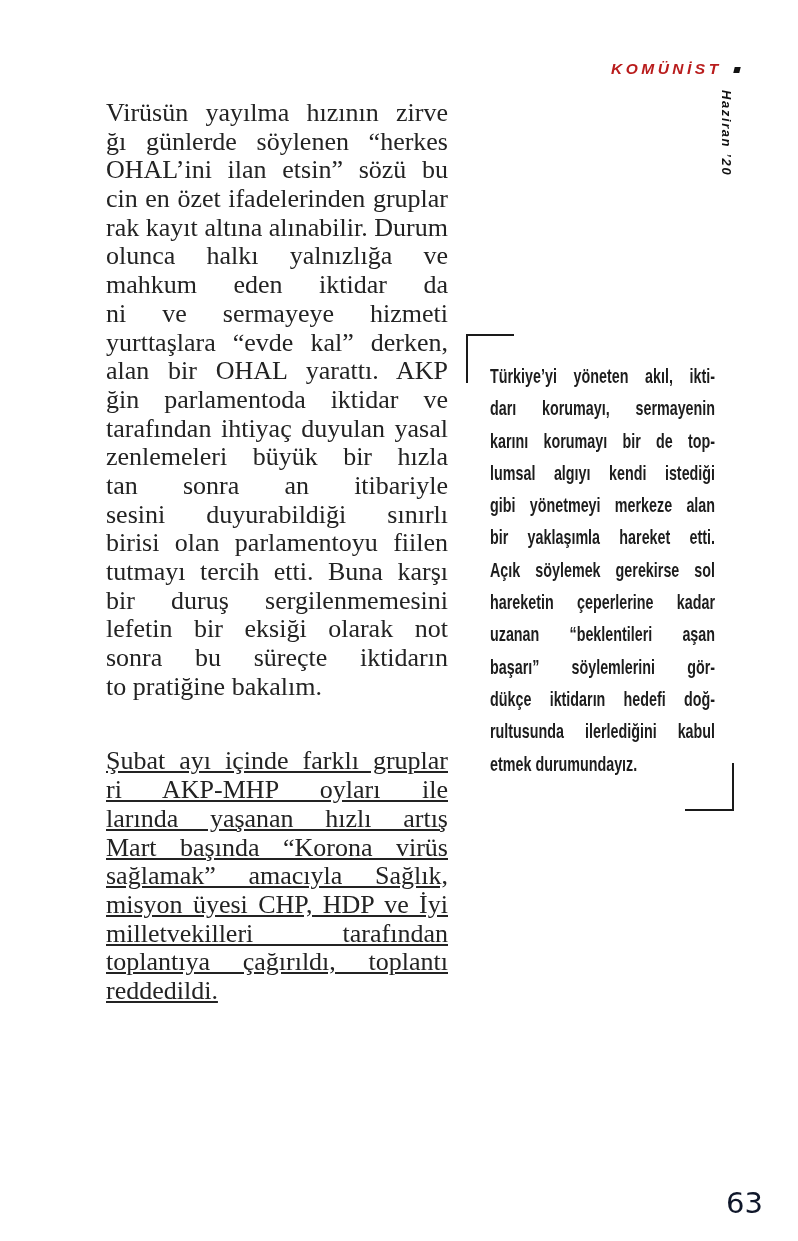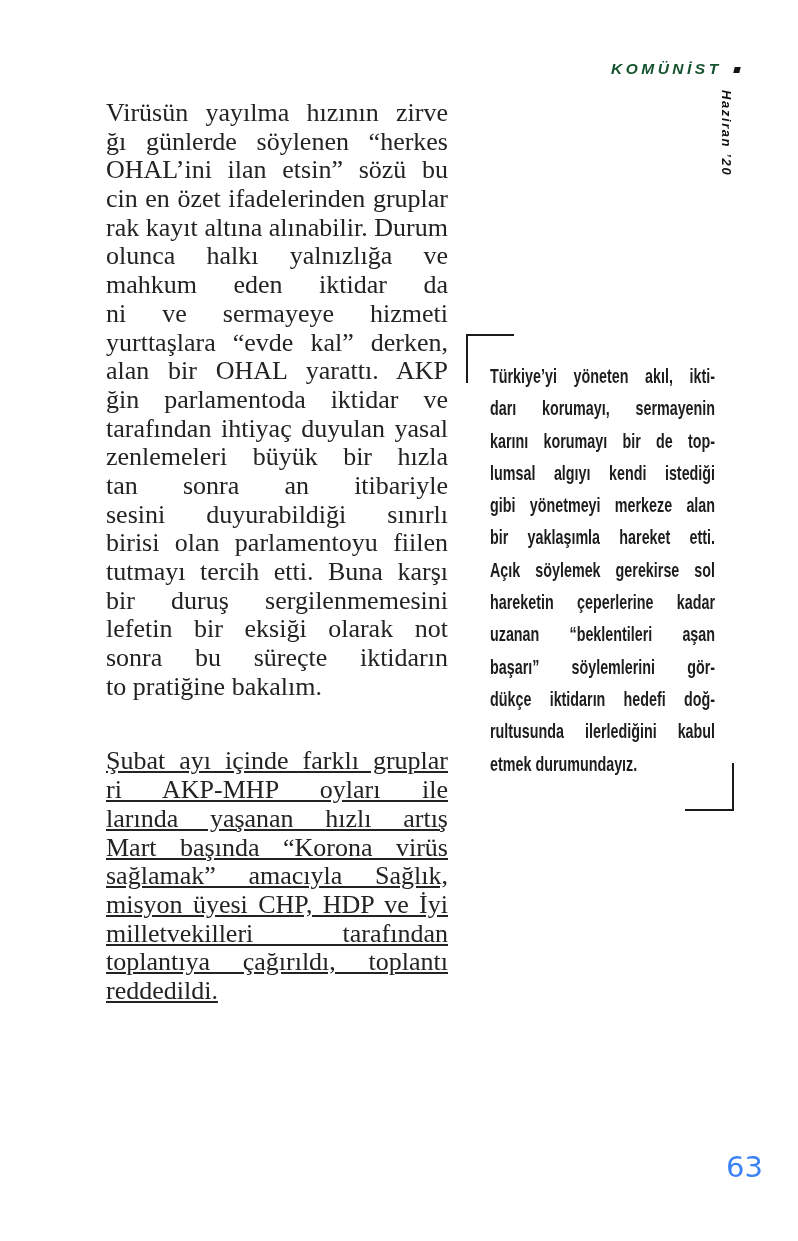--- a/index.html
+++ b/index.html
@@ -11,21 +11,21 @@
     margin:0 auto;
     overflow:hidden;
     font-family:"Liberation Serif", serif;
   }
   
   .masthead-title{
     position:absolute;left:611px;top:60px;
     font-family:"Liberation Sans", sans-serif;
     font-style:italic;font-weight:700;
     font-size:15.5px;letter-spacing:3.5px;
-    color:#14532d;white-space:nowrap;
+    color:#b91c1c;white-space:nowrap;
   }
   .bullet-dot{
     position:absolute;left:734px;top:67px;
     width:6px;height:6px;background:#121212;
     transform:skewX(-14deg);
   }
   .issue-vertical{
     position:absolute;left:720px;top:90px;
     writing-mode:vertical-rl;
     font-family:"Liberation Sans", sans-serif;
@@ -64,23 +64,23 @@
   .bracket-tl{
     left:466px;top:334px;width:46px;height:47px;
     border-left:2px solid #1a1a1a;border-top:2px solid #1a1a1a;
   }
   .bracket-br{
     left:685px;top:763px;width:47px;height:46px;
     border-right:2px solid #1a1a1a;border-bottom:2px solid #1a1a1a;
   }
   
   .page-number{
-    position:absolute;left:726px;top:1150px;
+    position:absolute;left:726px;top:1186px;
     font-family:"DejaVu Sans", sans-serif;
-    font-size:29px;color:#3b82f6;
+    font-size:29px;color:#0f172a;
   }
 </style>
 </head>
 <body>
 
 <div class="page">
 
   <div class="masthead-title">KOMÜNİST</div>
 
   <span class="bullet-dot"></span>

